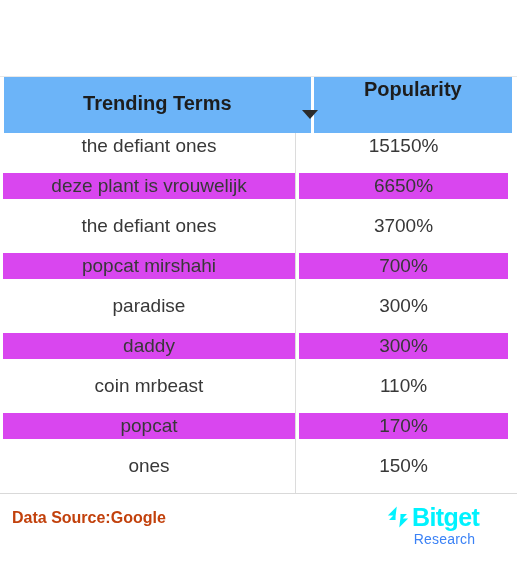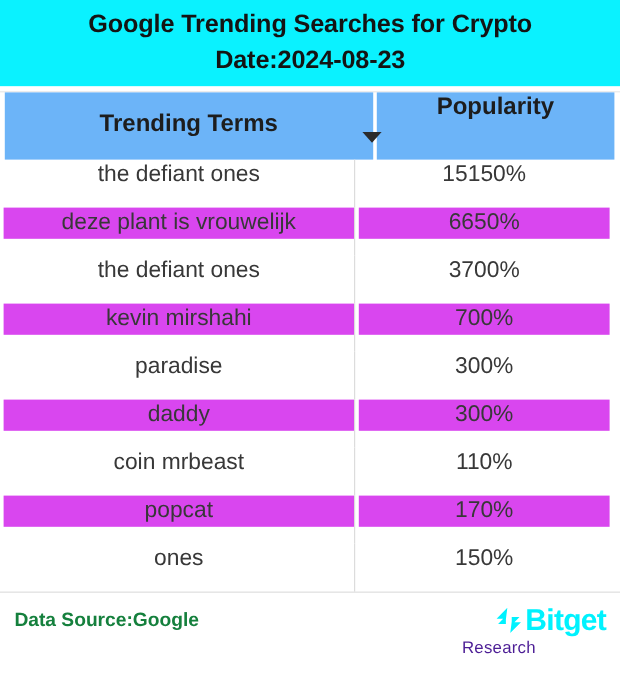--- a/index.html
+++ b/index.html
@@ -159,67 +159,62 @@
     width: 517px;
     height: 70px;
     background: #ffffff;
   }
   #data-source {
     position: absolute;
     left: 12px;
     top: 15px;
     font-size: 16px;
     font-weight: bold;
-    color: #15803d;
+    color: #c2410c;
     white-space: nowrap;
   }
   #logo {
     position: absolute;
     right: 12px;
     top: 9px;
     width: 120px;
     height: 48px;
   }
   #logo-top {
     display: flex;
     align-items: center;
-    justify-content: flex-end;
     height: 28px;
   }
   #logo-mark {
     width: 26px;
     height: 26px;
     flex: 0 0 auto;
     margin-right: 1px;
   }
   #logo-word {
     font-size: 25px;
     font-weight: bold;
     color: #00f2fe;
     letter-spacing: -0.6px;
     line-height: 26px;
   }
   #logo-sub {
-    text-align: left;
+    text-align: center;
     font-size: 14px;
-    color: #4c1d95;
+    color: #3b82f6;
     line-height: 16px;
     padding-right: 1px;
     letter-spacing: 0.2px;
   }
 </style>
 </head>
 <body>
 
 <div id="card">
 
-  <div id="title-banner">
-    <div class="line">Google Trending Searches for Crypto</div>
-    <div class="line">Date:2024-08-23</div>
-  </div>
 
   <div id="banner-gap"></div>
 
   <div id="table">
 
     <div class="trow" id="header-row">
       <div class="cell term">Trending Terms</div>
       <div class="cell pop">Popularity</div>
       <div id="sort-arrow"></div>
     </div>
@@ -236,21 +231,21 @@
       <div class="divider"></div>
     </div>
 
     <div class="trow drow">
       <div class="cell term">the defiant ones</div>
       <div class="cell pop">3700%</div>
       <div class="divider"></div>
     </div>
 
     <div class="trow drow alt">
-      <div class="cell term">kevin mirshahi</div>
+      <div class="cell term">popcat mirshahi</div>
       <div class="cell pop">700%</div>
       <div class="divider"></div>
     </div>
 
     <div class="trow drow">
       <div class="cell term">paradise</div>
       <div class="cell pop">300%</div>
       <div class="divider"></div>
     </div>
 

